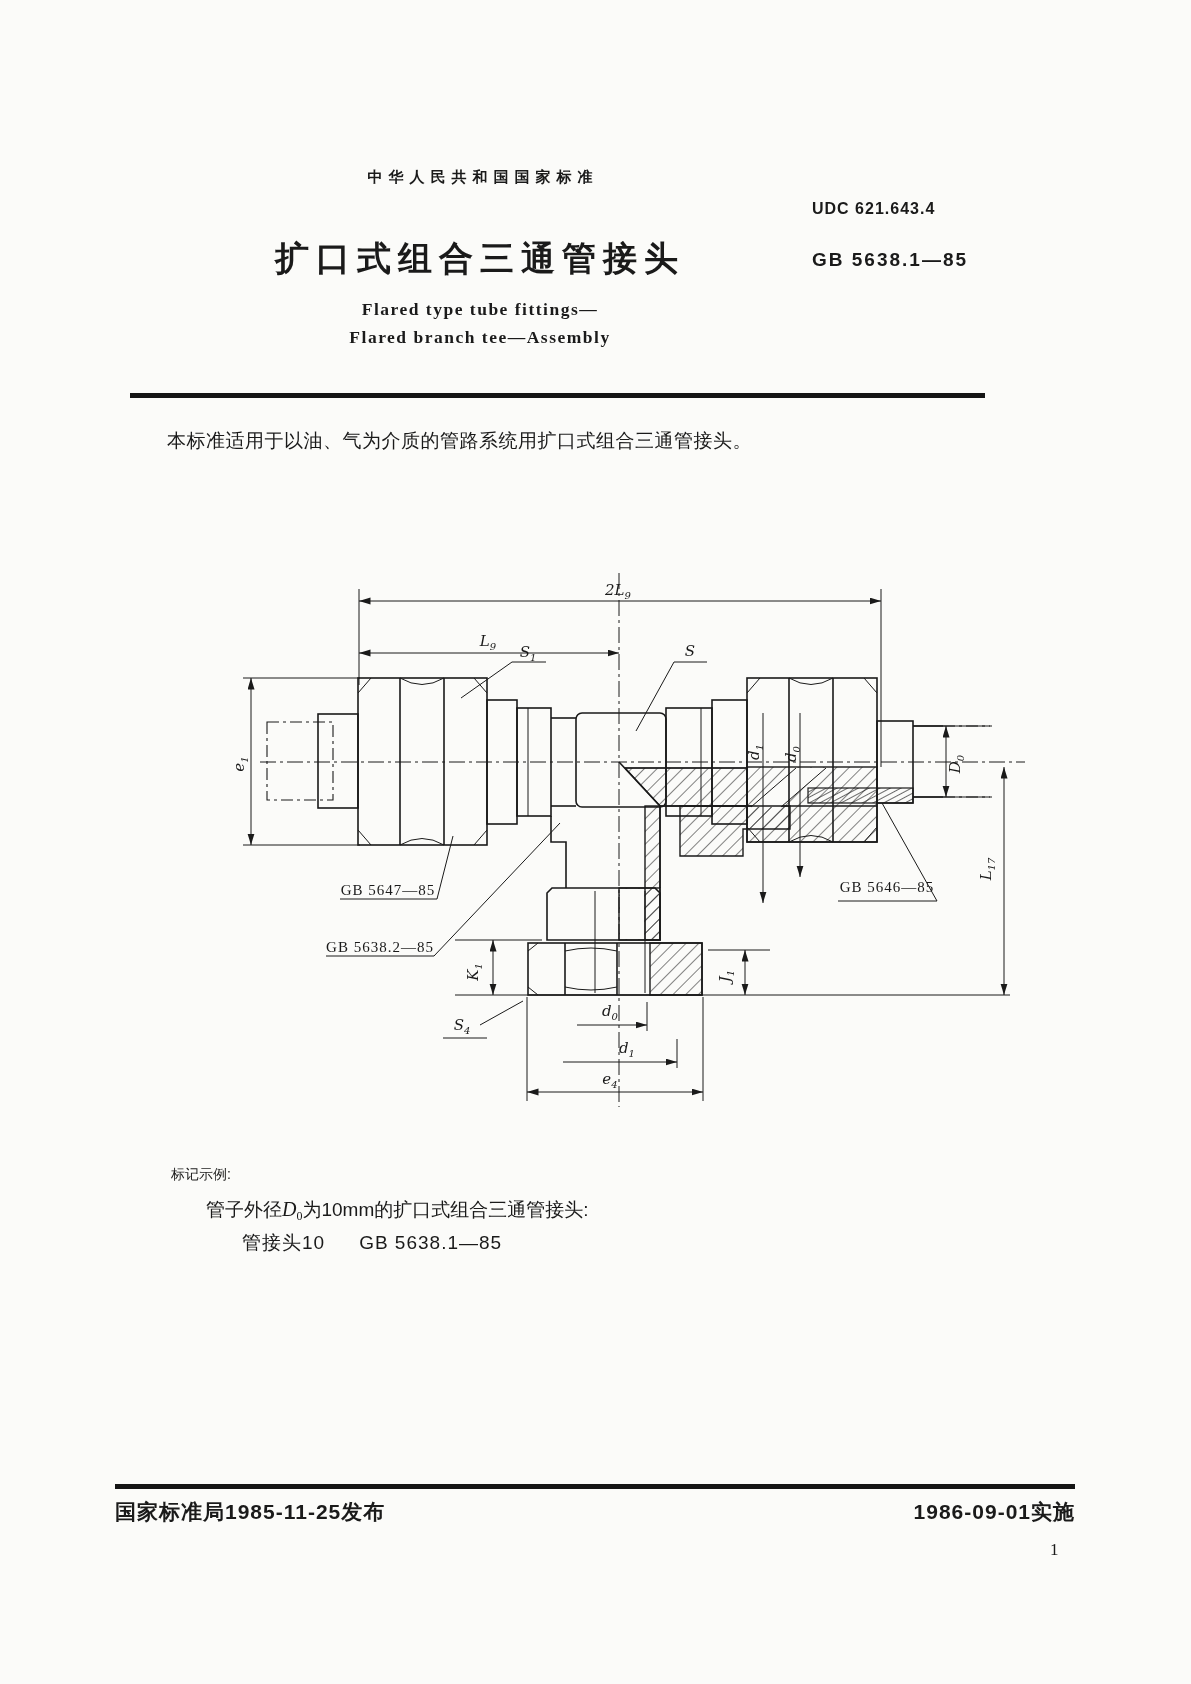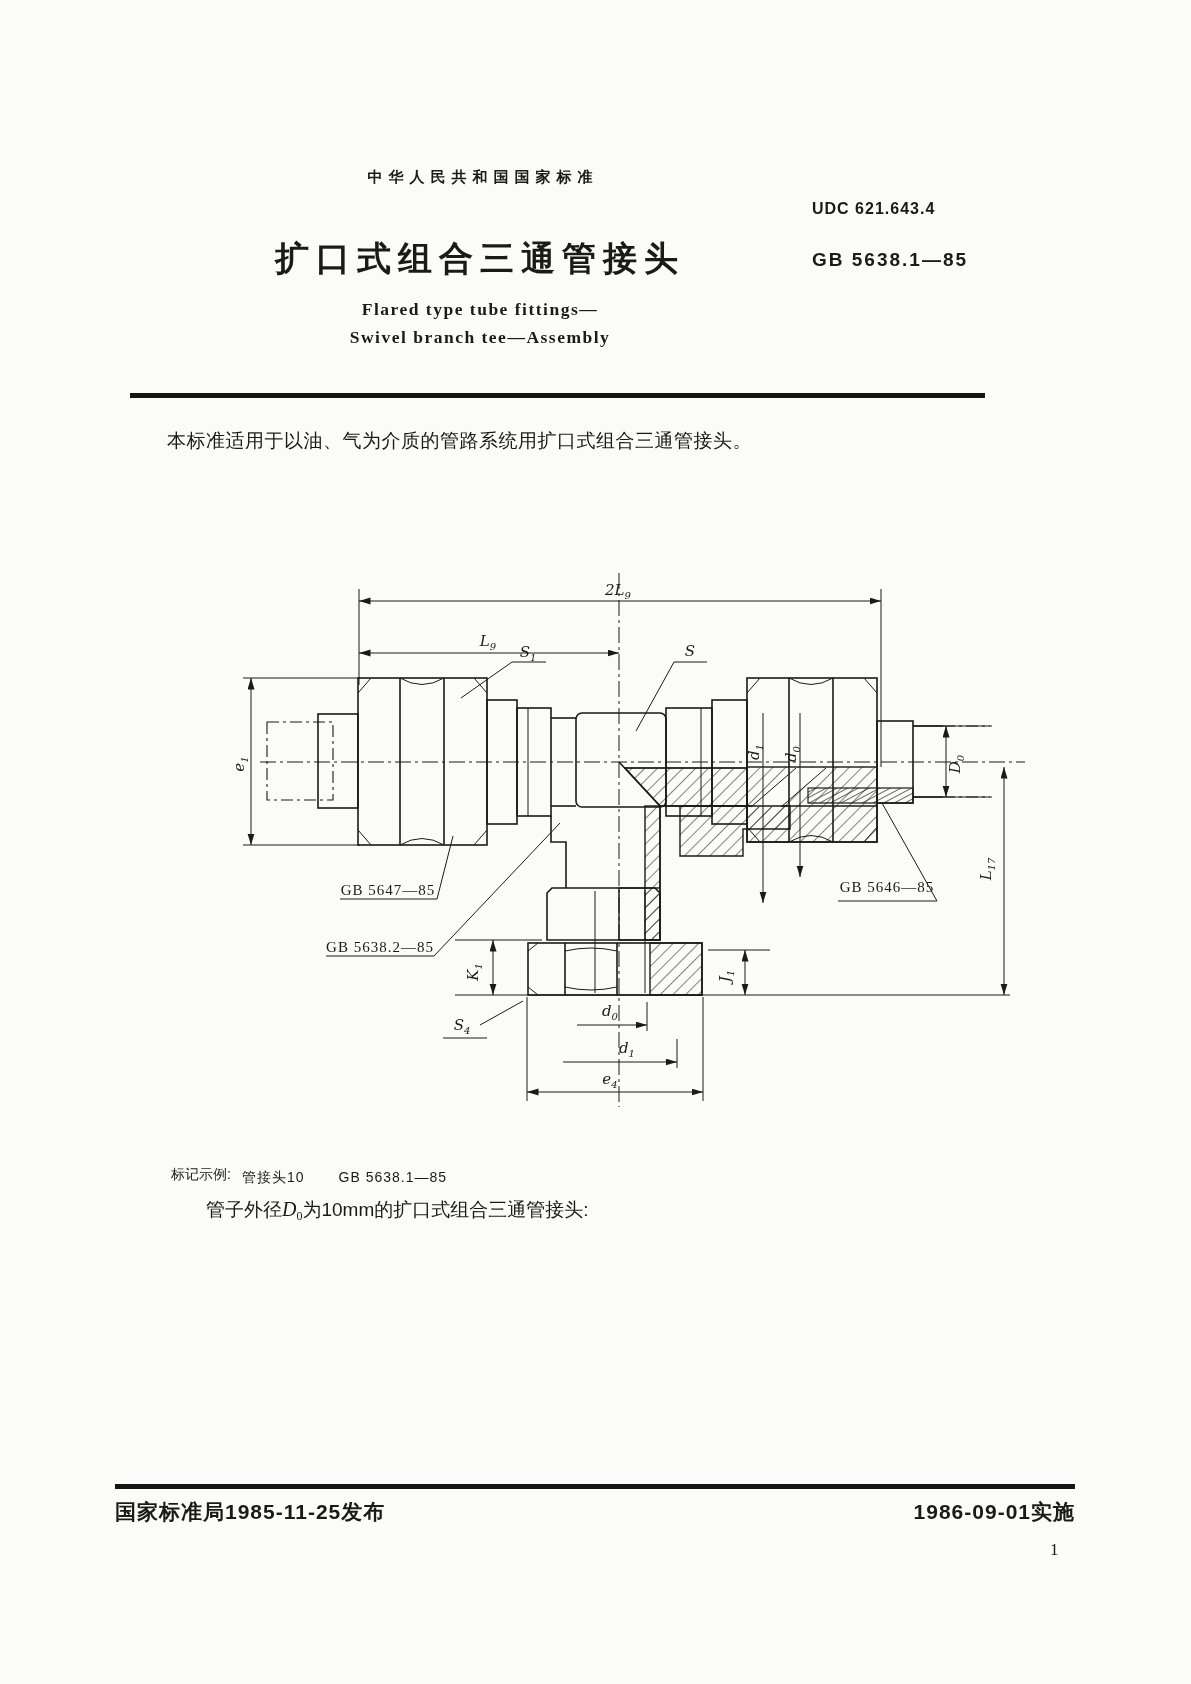--- a/index.html
+++ b/index.html
@@ -15,21 +15,21 @@
   .title-main{left:480px;top:236px;font-size:34px;font-weight:bold;letter-spacing:7px;}
   .title-en{font-family:"Liberation Serif",serif;font-weight:bold;font-size:17.5px;letter-spacing:1.5px;}
   .title-en1{left:480px;top:299px;}
   .title-en2{left:480px;top:327px;}
   .udc{left:812px;top:200px;font-size:16px;font-weight:bold;letter-spacing:1px;}
   .stdno{left:812px;top:249px;font-size:19px;font-weight:bold;letter-spacing:2px;}
   .hr-top{left:130px;top:393px;width:855px;height:5px;background:#151515;}
   .scope{left:167px;top:428px;font-size:19px;letter-spacing:0.5px;}
   .example-heading{left:171px;top:1166px;font-size:14px;}
   .example-line1{left:206px;top:1197px;font-size:19px;}
-  .example-line2{left:242px;top:1169px;font-size:14px;letter-spacing:1px;}
+  .example-line2{left:242px;top:1230px;font-size:19px;letter-spacing:1px;}
   .dvar{font-family:"Liberation Serif",serif;font-style:italic;font-size:20px;}
   .dsub{font-family:"Liberation Serif",serif;font-size:12px;vertical-align:-4px;}
   .gap{display:inline-block;width:34px;}
   .hr-bottom{left:115px;top:1484px;width:960px;height:5px;background:#151515;}
   .footer-row{left:115px;top:1498px;width:960px;display:flex;justify-content:space-between;}
   .footer-row span{font-size:21px;font-weight:bold;letter-spacing:1px;text-align:right;}
   .page-num{left:1050px;top:1540px;font-size:17px;font-family:"Liberation Serif",serif;}
   svg .ol{stroke:#1a1a1a;stroke-width:1.6;fill:none;stroke-linejoin:miter;}
   svg .thin{stroke:#1a1a1a;stroke-width:1;fill:none;}
   svg .cl{stroke:#1a1a1a;stroke-width:1;fill:none;stroke-dasharray:16 4 3 4;}
@@ -42,21 +42,21 @@
   svg .reflab{font:15px "Liberation Serif",serif;letter-spacing:1px;}
 </style>
 </head>
 <body>
 
 <div class="abs ctr title-cn">中华人民共和国国家标准</div>
 <div class="abs udc">UDC 621.643.4</div>
 <div class="abs ctr title-main">扩口式组合三通管接头</div>
 <div class="abs stdno">GB 5638.1—85</div>
 <div class="abs ctr title-en title-en1">Flared type tube fittings—</div>
-<div class="abs ctr title-en title-en2">Swivel branch tee—Assembly</div>
+<div class="abs ctr title-en title-en2">Flared branch tee—Assembly</div>
 <div class="abs hr-top"></div>
 
 <div class="abs scope">本标准适用于以油、气为介质的管路系统用扩口式组合三通管接头。</div>
 
 <svg class="abs" style="left:210px;top:515px;" width="840" height="600" viewBox="0 0 840 600">
   <defs>
     <pattern id="hatch" patternUnits="userSpaceOnUse" width="9" height="9" patternTransform="rotate(45)">
       <line x1="0" y1="0" x2="0" y2="9" stroke="#1a1a1a" stroke-width="1.1"></line>
     </pattern>
     <pattern id="thread" patternUnits="userSpaceOnUse" width="5" height="18" patternTransform="rotate(62)">

